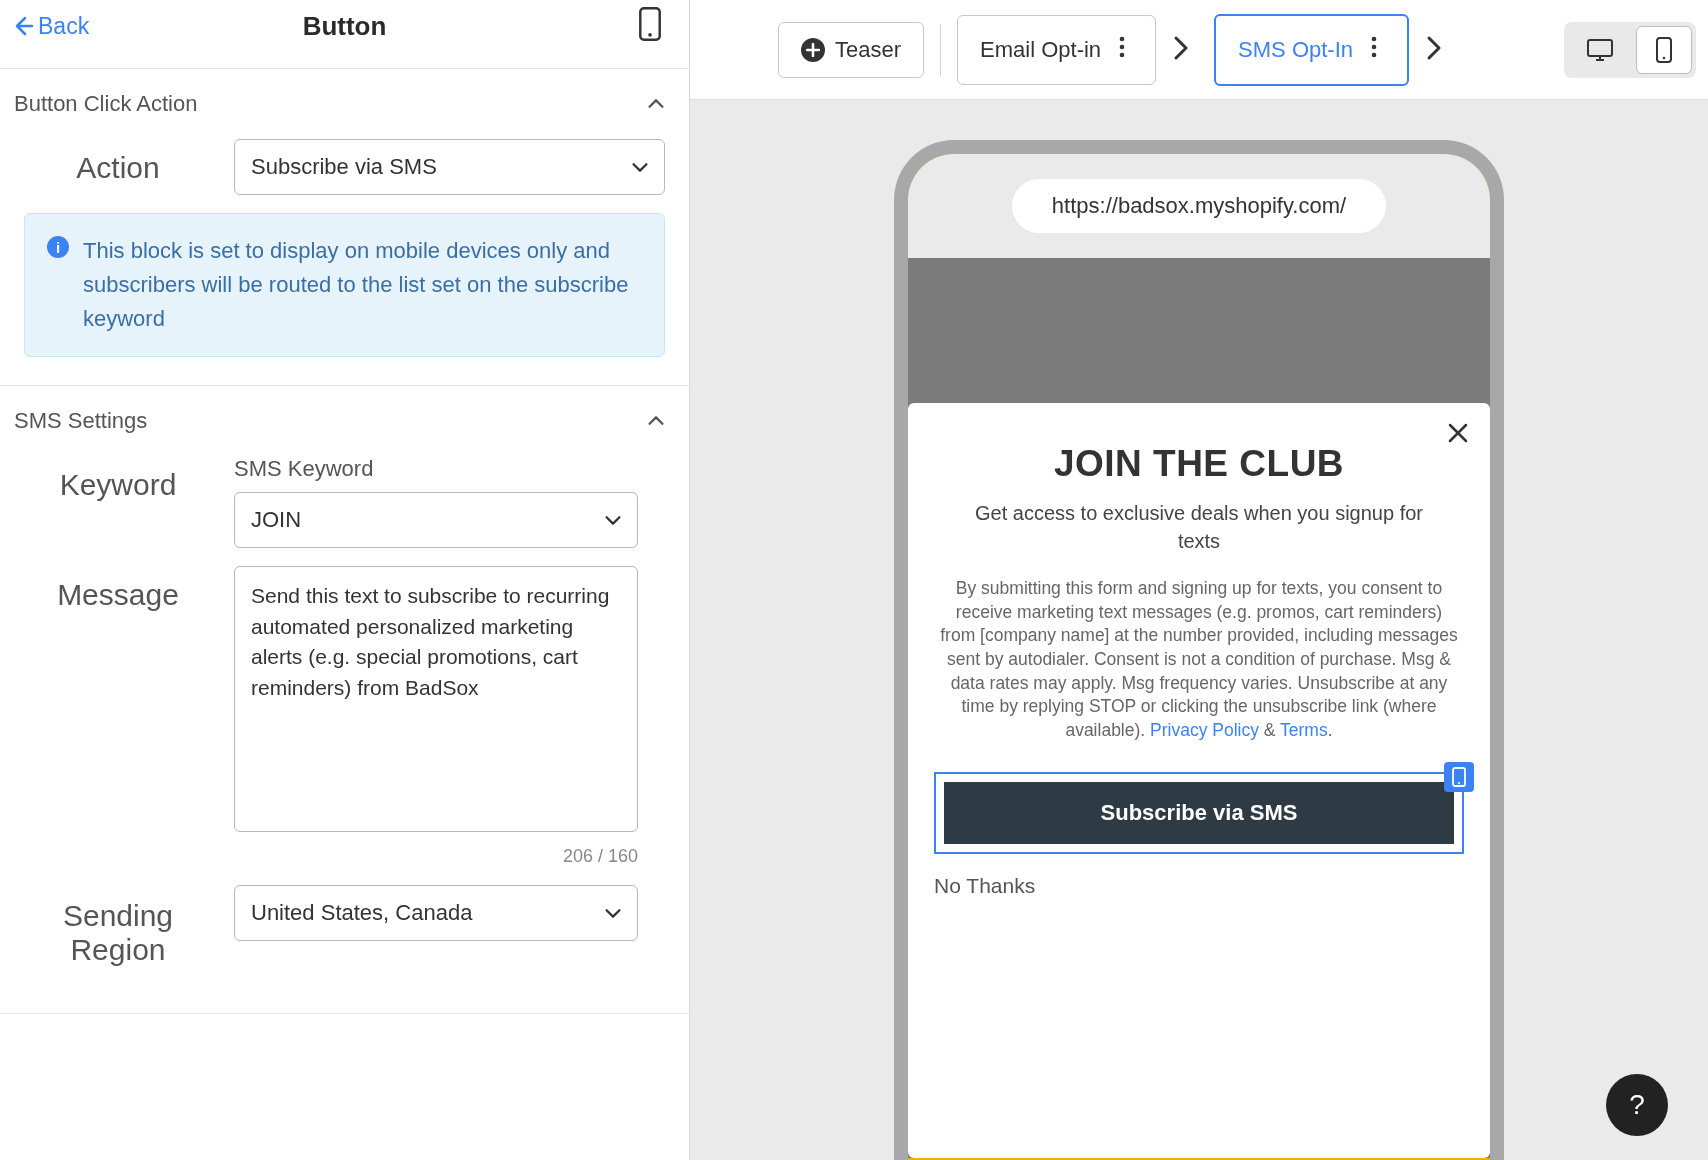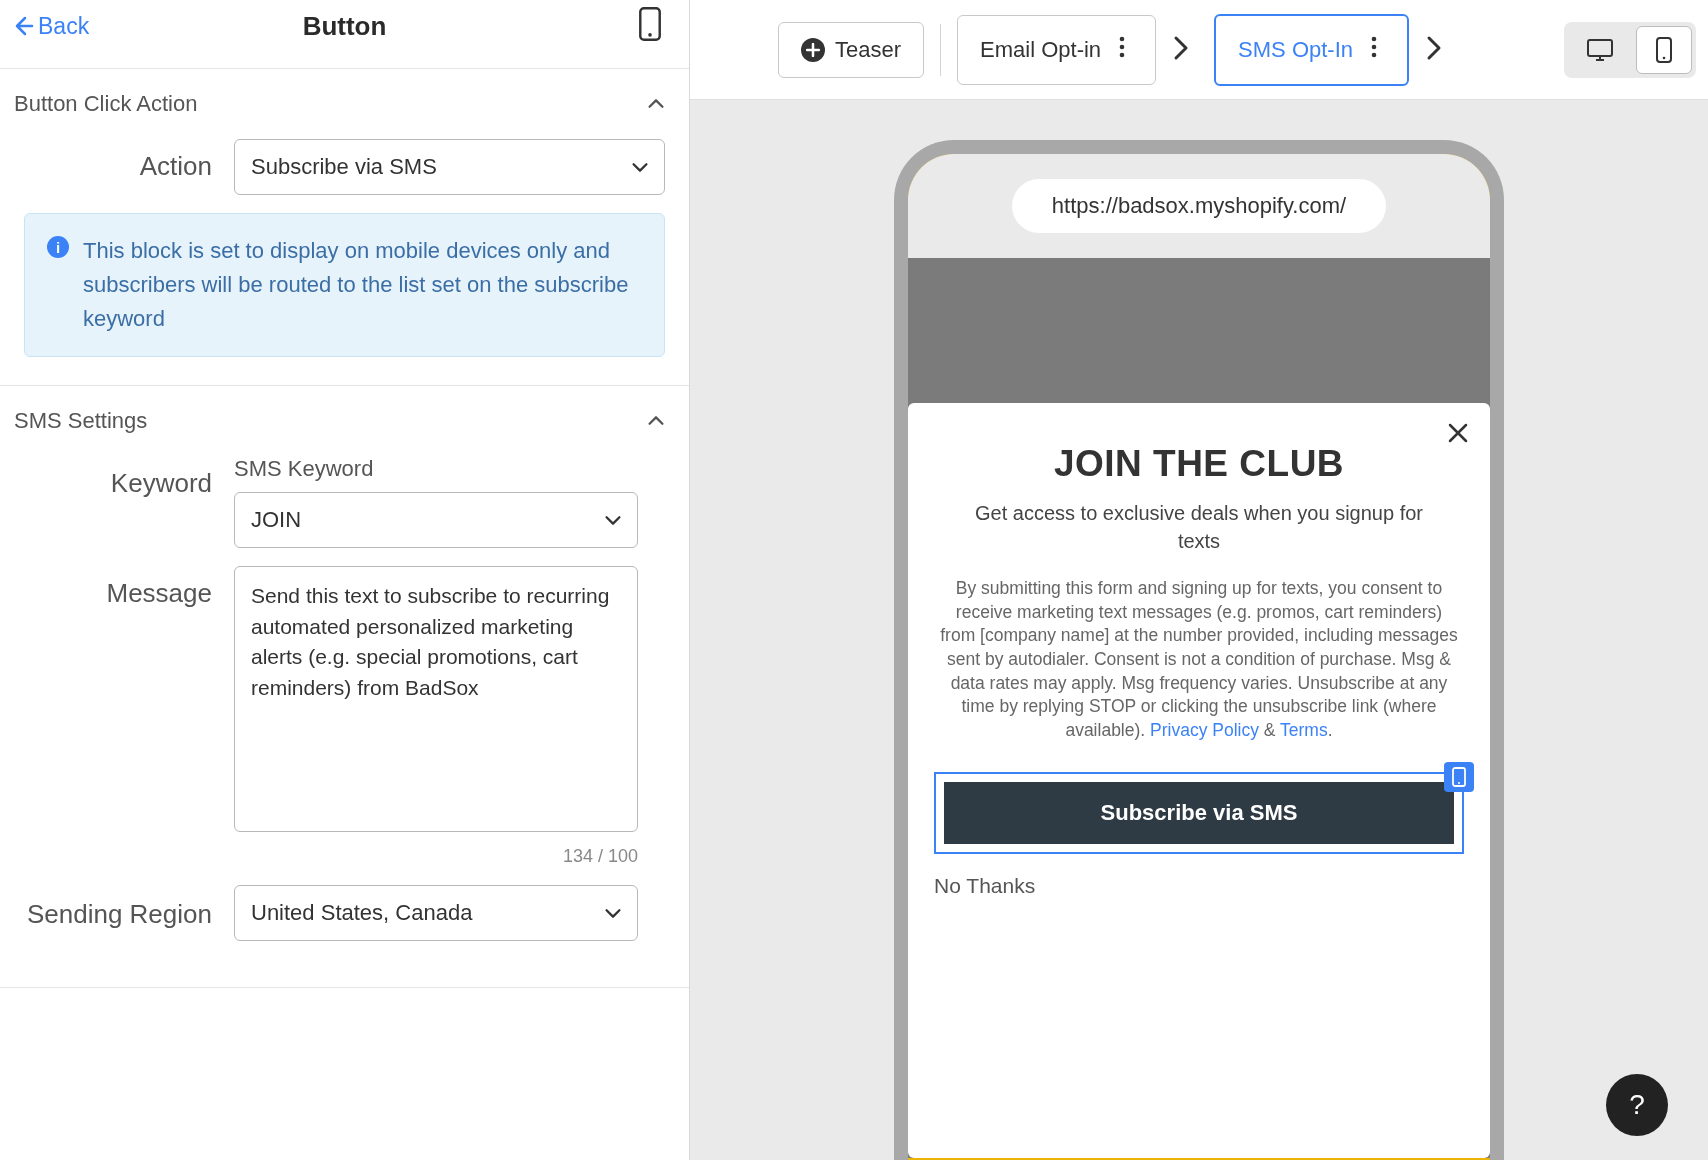--- a/index.html
+++ b/index.html
@@ -16,21 +16,21 @@
 .header-mobile-icon { margin-left: auto; padding: 5px; }
 
 .section { border-bottom: 1px solid #e5e5e5; }
 .section-header { display: flex; align-items: center; justify-content: space-between; padding: 22px 22px 22px 14px; cursor: pointer; }
 .section-title { font-size: 22px; color: #555; }
 .chevron { width: 22px; height: 22px; }
 
 .section-body { padding: 0 24px 28px 24px; }
 
 .field-row { display: flex; align-items: flex-start; margin-bottom: 18px; }
-.field-label { width: 210px; text-align: right; padding-right: 22px; font-size: 26px; color: #555; padding-top: 12px; }
+.field-label { width: 210px; text-align: center; padding-right: 22px; font-size: 30px; color: #555; padding-top: 12px; }
 .field-control { flex: 1; }
 
 .select-wrap { position: relative; display: inline-block; width: 100%; }
 .select-wrap.sm { width: 404px; }
 .select-box { width: 100%; border: 1px solid #b8b8b8; border-radius: 6px; padding: 14px 48px 14px 16px; font-size: 22px; background: #fff; cursor: pointer; color: #333; }
 .select-caret { position: absolute; right: 14px; top: 50%; transform: translateY(-50%); pointer-events: none; }
 
 .info-box { background: #e6f3fb; border: 1px solid #c7e5f5; border-radius: 6px; padding: 20px 22px; display: flex; align-items: flex-start; gap: 14px; margin: 6px 0 0 0; }
 .info-icon { flex-shrink: 0; width: 22px; height: 22px; background: #3b82f6; border-radius: 50%; display: flex; align-items: center; justify-content: center; color: #fff; font-size: 15px; font-weight: 700; margin-top: 2px; }
 .info-text { font-size: 22px; color: #3b6ea5; line-height: 1.55; }
@@ -145,21 +145,21 @@
                   <path d="M5 9 L12 16 L19 9" stroke="#333" stroke-width="2.5" fill="none" stroke-linecap="round" stroke-linejoin="round"></path>
                 </svg>
             </div>
           </div>
         </div>
 
         <div class="field-row">
           <div class="field-label">Message</div>
           <div class="field-control">
             <textarea class="textarea" style="">Send this text to subscribe to recurring automated personalized marketing alerts (e.g. special promotions, cart reminders) from BadSox</textarea>
-            <div class="char-count">134 / 100</div>
+            <div class="char-count">206 / 160</div>
           </div>
         </div>
 
         <div class="field-row">
           <div class="field-label" style="padding-top:14px">Sending Region</div>
           <div class="field-control">
             <div class="select-wrap sm">
               <div class="select-box">United States, Canada</div>
               <svg class="select-caret" width="22" height="22" viewBox="0 0 24 24">
                   <path d="M5 9 L12 16 L19 9" stroke="#333" stroke-width="2.5" fill="none" stroke-linecap="round" stroke-linejoin="round"></path>

